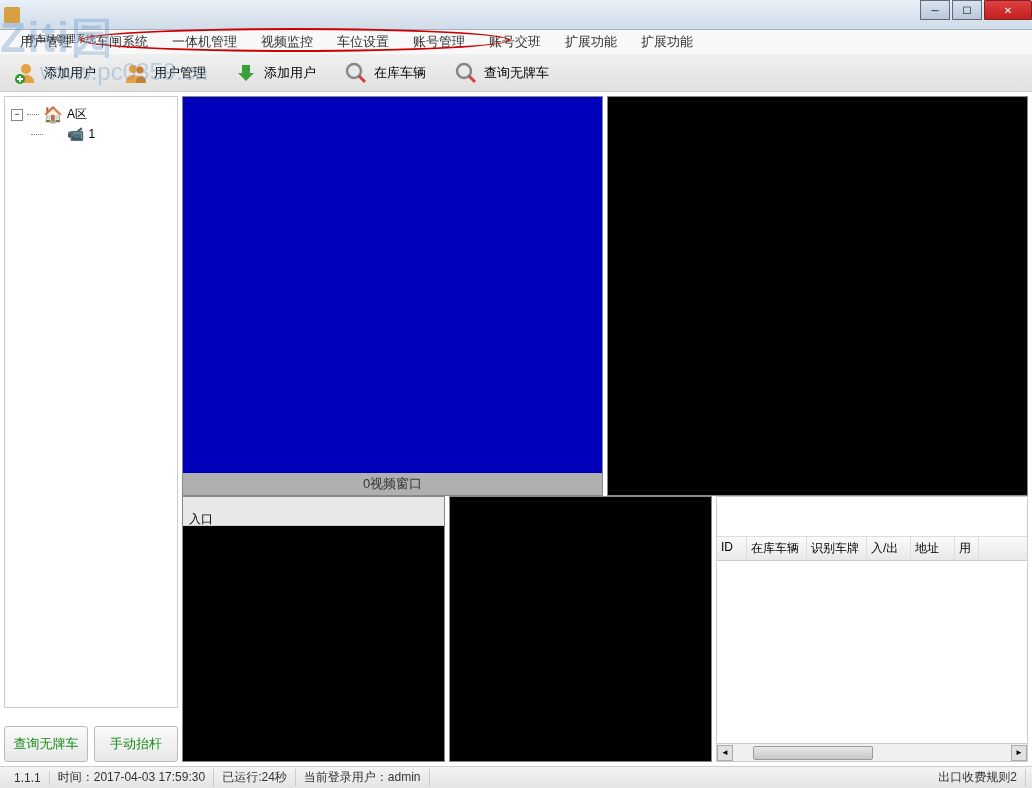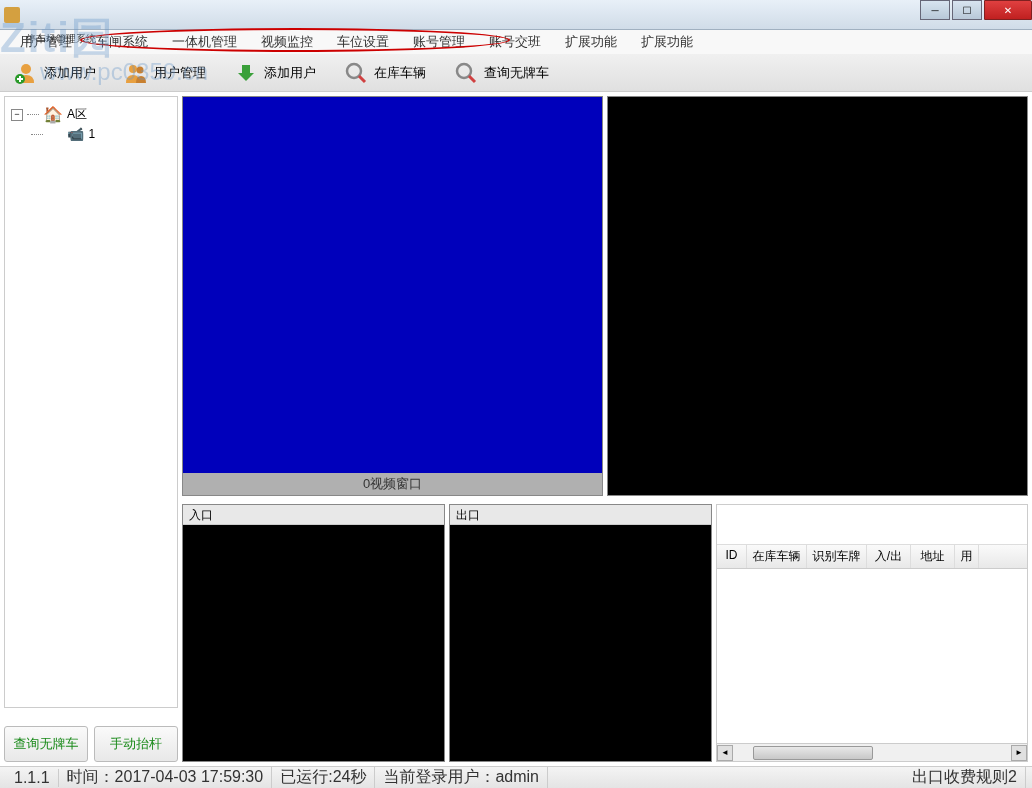--- a/index.html
+++ b/index.html
@@ -44,45 +44,45 @@
     .tree-icon-home { color: #d4a040; font-size: 16px; }
     .tree-icon-cam { color: #888; font-size: 14px; margin-left: 20px; }
     .tree-child { padding-left: 20px; display: flex; align-items: center; gap: 4px; }
     
     .side-buttons { display: flex; gap: 6px; margin-top: 18px; }
     .side-btn { flex: 1; padding: 8px 4px; font-size: 13px; color: #1a8a1a; background: linear-gradient(to bottom, #fafafa, #e8e8e8); border: 1px solid #bbb; border-radius: 3px; cursor: pointer; text-align: center; }
     
     .info-panel { margin-top: 10px; border: 1px solid #1a8a1a; padding: 12px 8px; font-size: 14px; color: #1a8a1a; font-weight: bold; line-height: 1.8; height: 180px; }
     
     
-    .main-area { flex: 1; padding: 4px 4px 4px 0; display: flex; flex-direction: column; gap: 8px; }
+    .main-area { flex: 1; padding: 4px 4px 4px 0; display: flex; flex-direction: column; gap: 0; }
     .video-row { display: flex; gap: 4px; height: 400px; }
     .video-panel { flex: 1; border: 1px solid #888; display: flex; flex-direction: column; }
     .video-screen { flex: 1; background: #000; }
     .video-screen.blue { background: #0000bb; }
     .video-label { height: 22px; background: #b0b0b0; text-align: center; font-size: 13px; line-height: 22px; color: #333; }
     
     .bottom-row { flex: 1; display: flex; gap: 4px; }
     .entry-panels { display: flex; gap: 4px; width: 530px; }
     .entry-panel { flex: 1; border: 1px solid #888; display: flex; flex-direction: column; }
-    .entry-header { height: 20px; background: #e8e8e8; padding: 2px 6px; font-size: 12px; border-bottom: 1px solid #ccc; }
+    .entry-header { height: 20px; background: #e8e8e8; padding: 14px 6px; font-size: 12px; border-bottom: 1px solid #ccc; }
     .entry-body { flex: 1; background: #000; }
     
-    .table-panel { flex: 1; border: 1px solid #ccc; display: flex; flex-direction: column; text-align: center; }
+    .table-panel { flex: 1; border: 1px solid #ccc; display: flex; flex-direction: column; }
     .table-spacer { height: 40px; background: #fff; border-bottom: 1px solid #ddd; }
     .table-header { display: flex; background: linear-gradient(to bottom, #fafafa, #e8e8e8); border-bottom: 1px solid #ccc; height: 24px; }
     .th { padding: 3px 4px; font-size: 12px; border-right: 1px solid #ddd; white-space: nowrap; overflow: hidden; }
     .table-body { flex: 1; background: #fff; overflow: auto; }
     .table-scroll { height: 18px; background: #f0f0f0; display: flex; align-items: center; border-top: 1px solid #ccc; }
     .scroll-arrow { width: 16px; height: 16px; background: #e0e0e0; border: 1px solid #aaa; display: flex; align-items: center; justify-content: center; font-size: 8px; }
     .scroll-track { flex: 1; height: 16px; background: #f0f0f0; position: relative; }
     .scroll-thumb { position: absolute; left: 20px; width: 120px; height: 14px; top: 1px; background: linear-gradient(to bottom, #e8e8e8, #c8c8c8); border: 1px solid #999; border-radius: 2px; }
     
     
-    .statusbar { height: 22px; background: linear-gradient(to bottom, #f4f4f4, #e4e4e4); border-top: 1px solid #ccc; display: flex; align-items: center; padding: 0 6px; font-size: 16px; font-family: "SimSun", monospace; color: #333; text-align: center; }
+    .statusbar { height: 22px; background: linear-gradient(to bottom, #f4f4f4, #e4e4e4); border-top: 1px solid #ccc; display: flex; align-items: center; padding: 0 6px; font-size: 12px; font-family: "SimSun", monospace; color: #333; text-align: center; }
     .status-cell { padding: 0 8px; border-right: 1px solid #ccc; }
     .status-spacer { flex: 1; }
   </style>
 </head>
 <body>
 
 <div class="watermark">Ziti园</div>
 <div class="watermark-url">www.pc0359.cn</div>
 
 <div class="titlebar">
@@ -195,21 +195,20 @@
       </div>
     </div>
 
     <div class="bottom-row">
       <div class="entry-panels">
         <div class="entry-panel">
           <div class="entry-header">入口</div>
           <div class="entry-body"></div>
         </div>
         <div class="entry-panel">
-          <div class="entry-header">出口</div>
           <div class="entry-body"></div>
         </div>
       </div>
 
       <div class="table-panel">
         <div class="table-spacer"></div>
         <div class="table-header">
           <div class="th" style="width:30px">ID</div>
           <div class="th" style="width:60px">在库车辆</div>
           <div class="th" style="width:60px">识别车牌</div>

